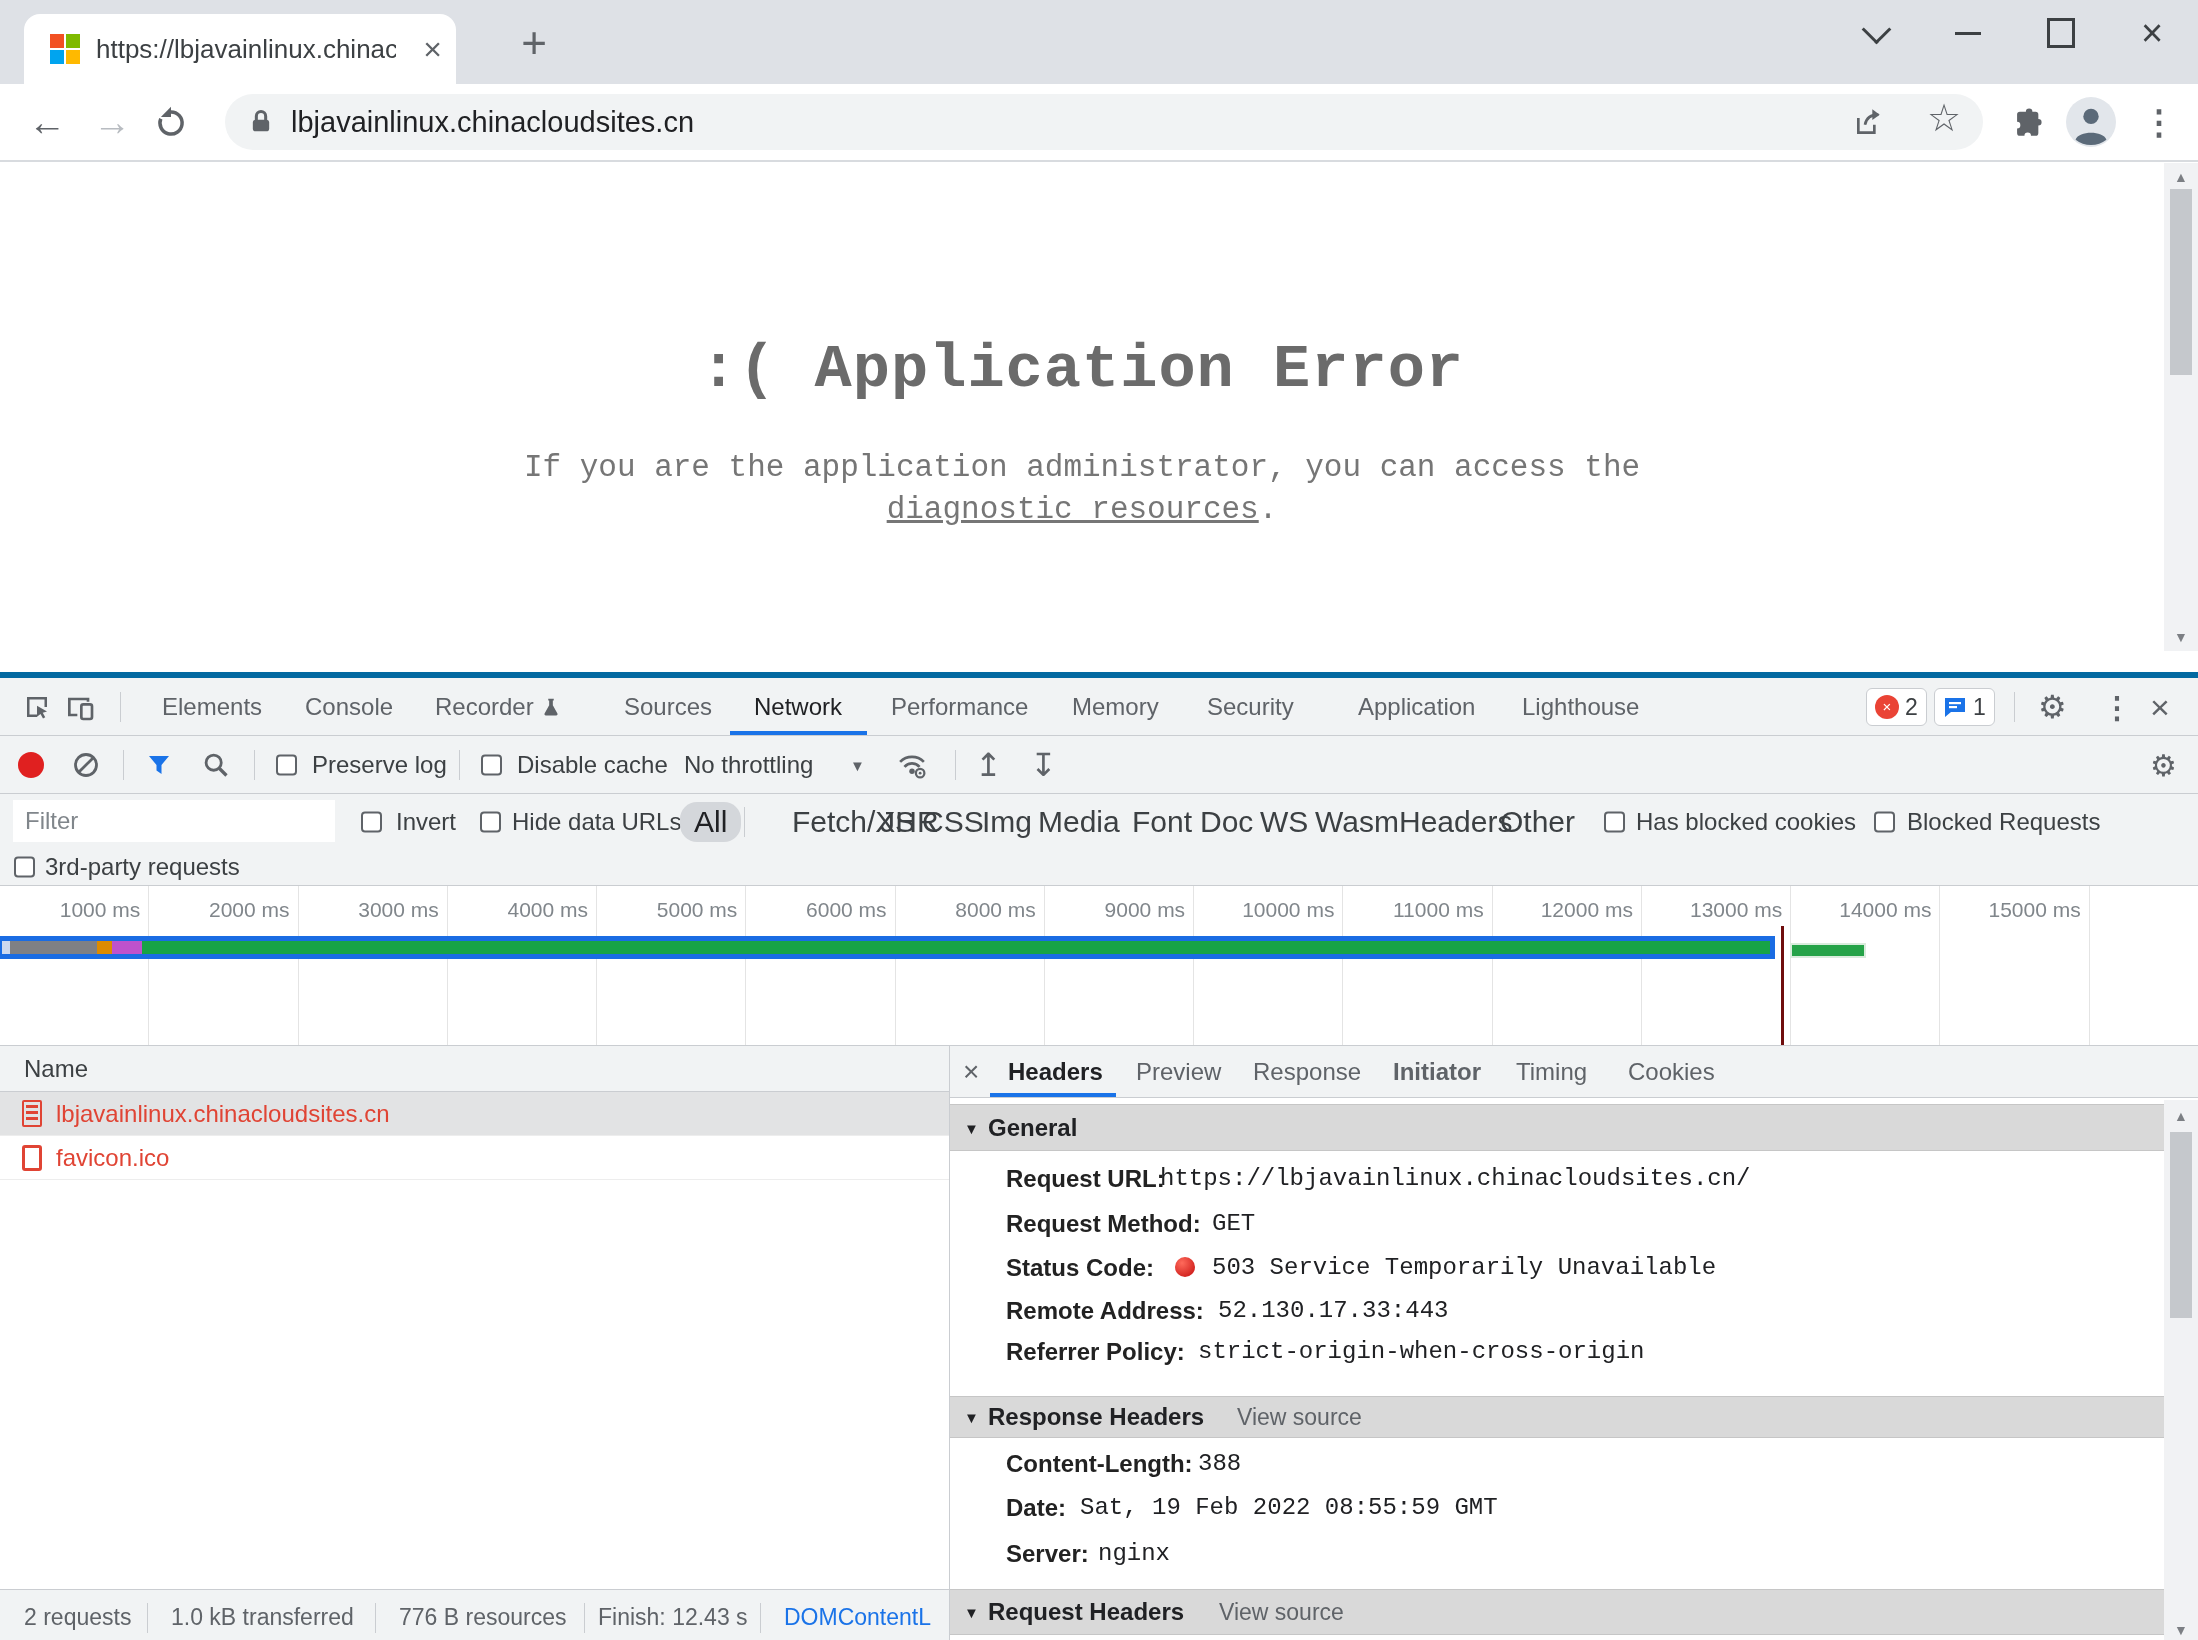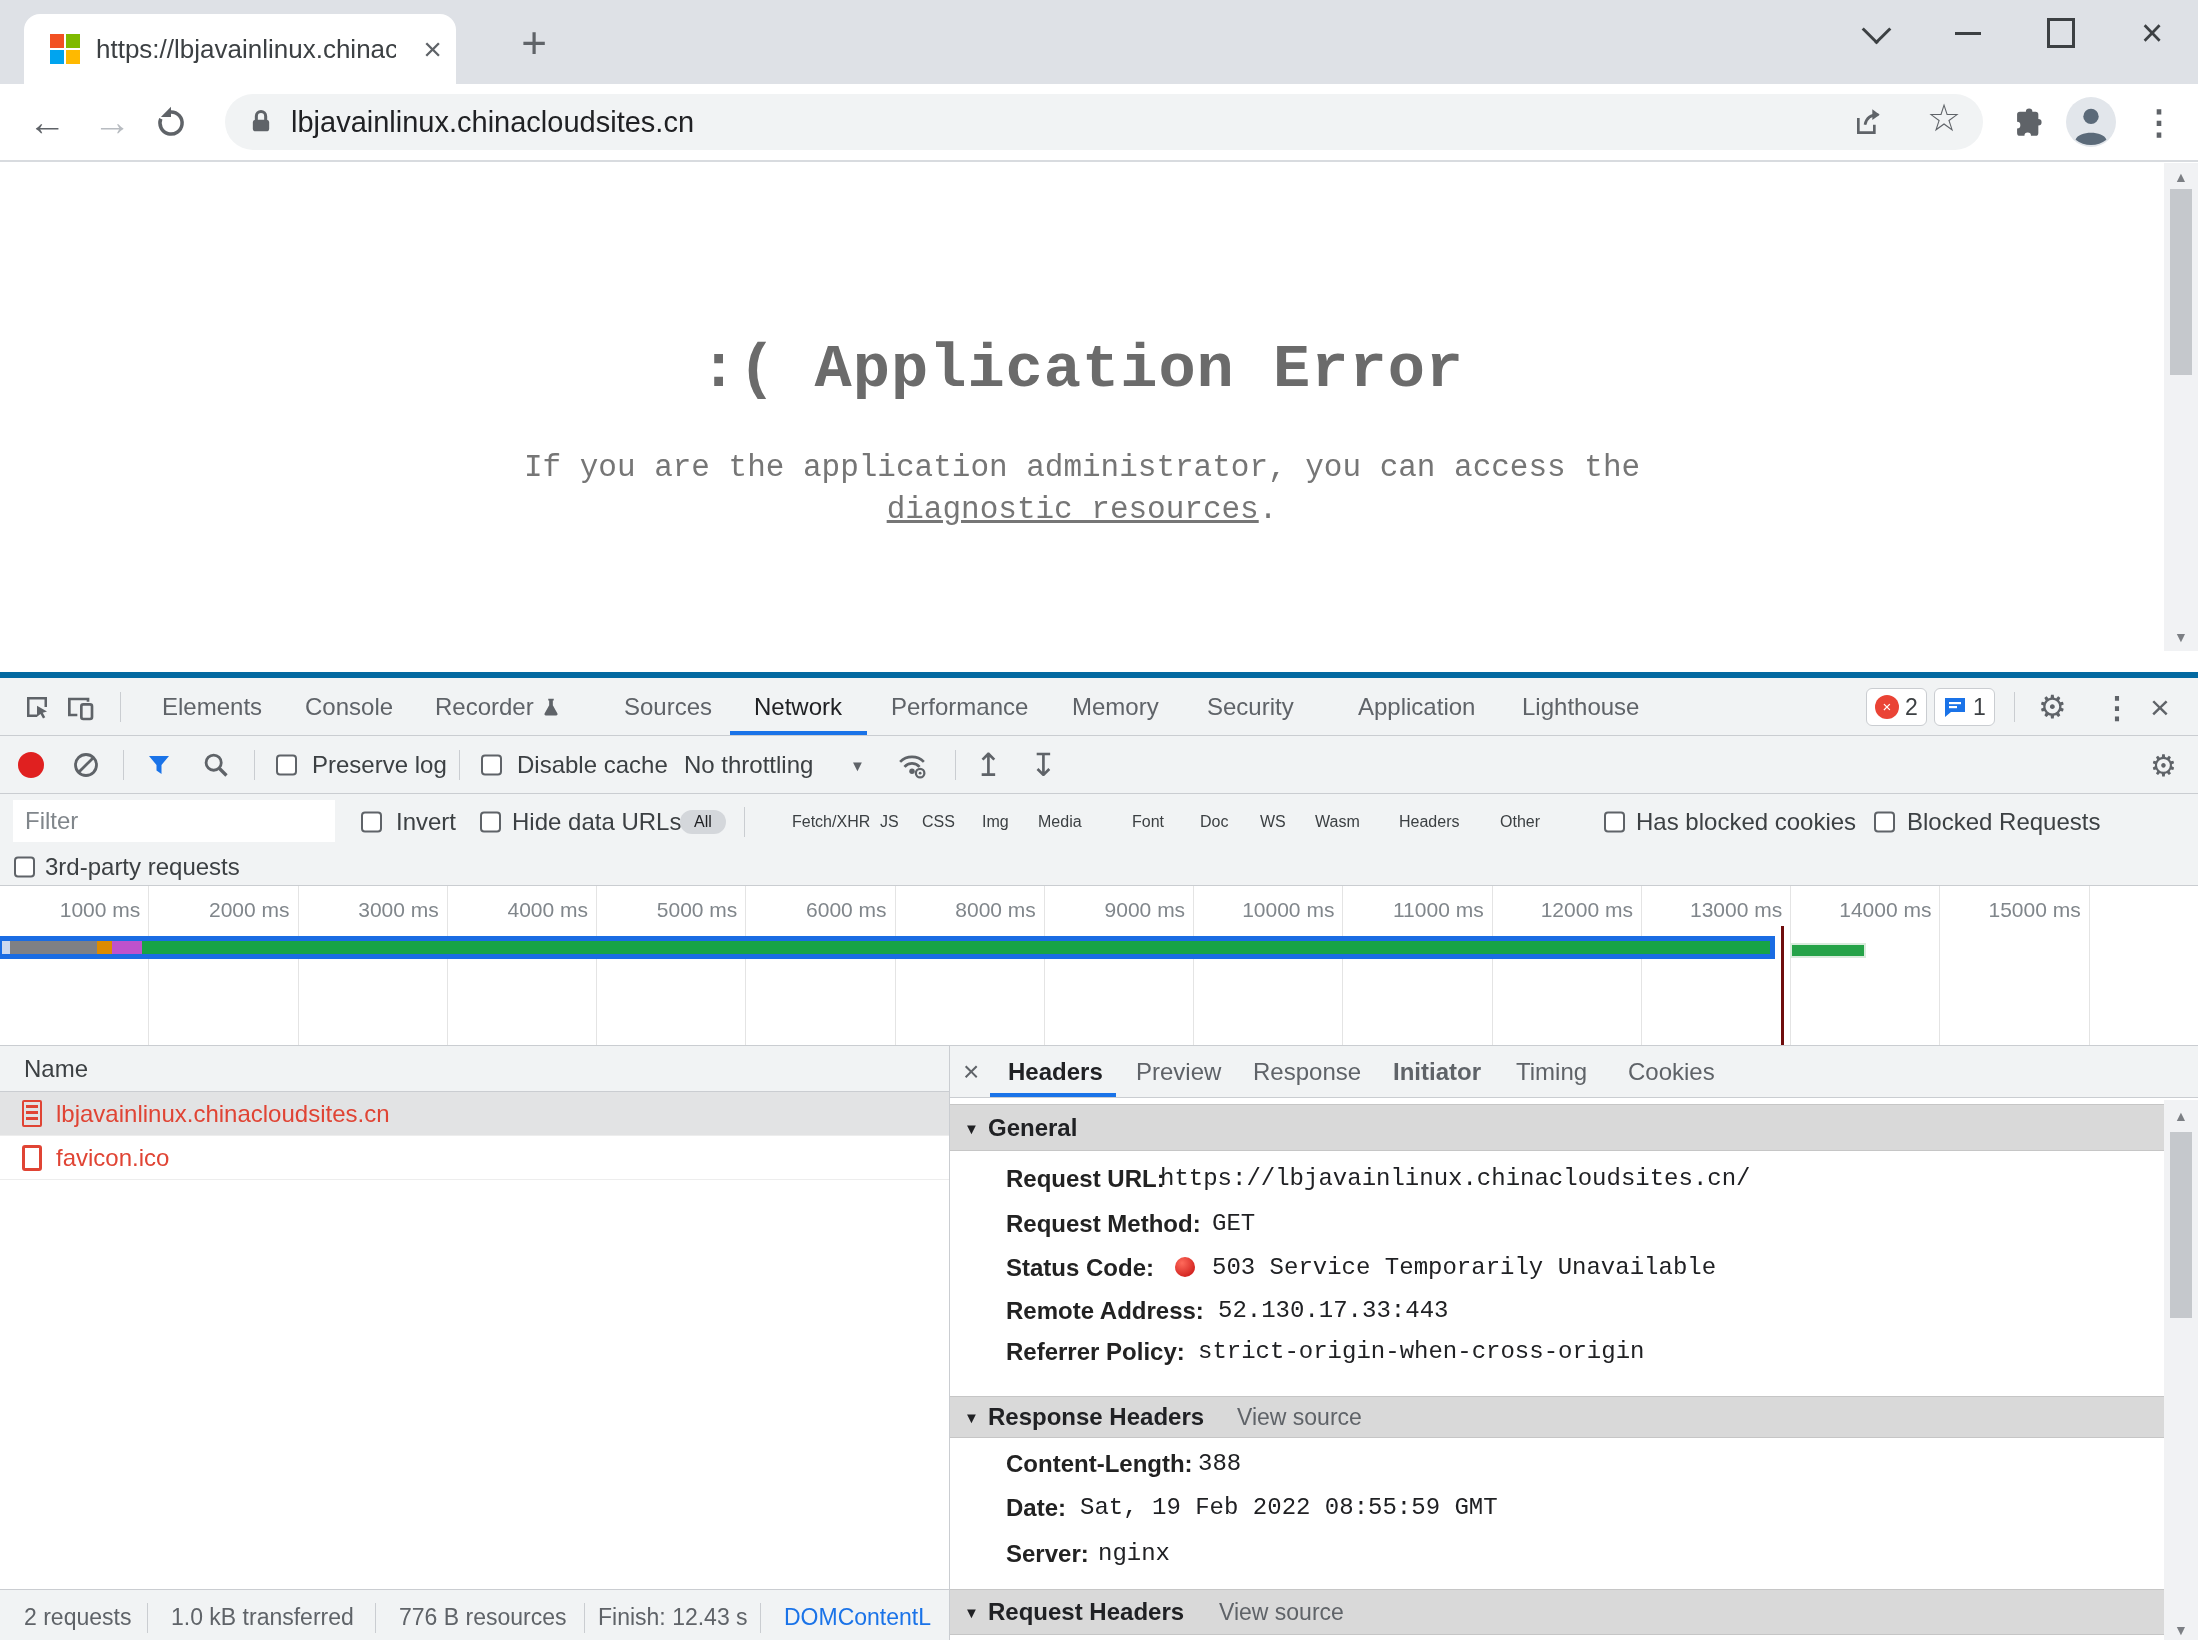--- a/index.html
+++ b/index.html
@@ -45,21 +45,21 @@
   .cblbl{position:absolute;font-size:24px;color:#3c4043;white-space:nowrap;}
   .dt-tabs{height:58px;background:#f1f3f4;border-bottom:1px solid #cacdd1;}
   .dt-toolbar{height:58px;background:#f1f3f4;border-bottom:1px solid #cacdd1;}
   .dt-filter{height:55px;background:#f1f3f4;}
   .dt-3p{height:37px;background:#f1f3f4;border-bottom:1px solid #cacdd1;}
   .badgepill{position:absolute;top:10px;height:38px;background:#fff;border:1px solid #cacdd1;border-radius:6px;display:flex;align-items:center;padding:0 8px;gap:6px;box-sizing:border-box;}
   .badgenum{font-size:23px;color:#3c4043;}
   .errcirc{width:24px;height:24px;border-radius:50%;background:#ea4335;color:#fff;font-size:15px;line-height:24px;text-align:center;}
   .filter-input{position:absolute;left:13px;top:6px;width:322px;height:42px;background:#fff;border:none;outline:none;font-size:24px;color:#202124;padding:0 12px;box-sizing:border-box;font-family:"Liberation Sans",sans-serif;}
   .filter-input::placeholder{color:#80868b;}
-  .chip{position:absolute;font-size:16px;color:#3c4043;white-space:nowrap;}
+  .chip{position:absolute;font-size:30px;color:#3c4043;white-space:nowrap;}
   .chip.allsel{background:#d4d7db;color:#202124;border-radius:17px;padding:3px 14px;}
   
   .overview{position:relative;height:160px;background:#fff;border-bottom:1px solid #cacdd1;box-sizing:border-box;overflow:hidden;}
   .tickrow{position:absolute;left:0;top:0;display:flex;height:159px;}
   .tick{flex:0 0 149.27px;border-right:1px solid #e4e4e4;box-sizing:border-box;text-align:right;padding:12px 8px 0 0;font-size:21px;color:#80868b;white-space:nowrap;overflow:visible;}
   .mainbar{position:absolute;left:0;top:50px;width:1775px;height:23px;background:#1a6ce3;}
   .mainbar .inner{position:absolute;left:2px;right:5px;top:5px;height:13px;display:flex;}
   .loadline{position:absolute;left:1781px;top:40px;width:3px;height:119px;background:#6f0d0d;}
   .favbar{position:absolute;left:1790px;top:57px;width:72px;height:11px;background:#25a348;border:2px solid #d9ecdc;}
   

